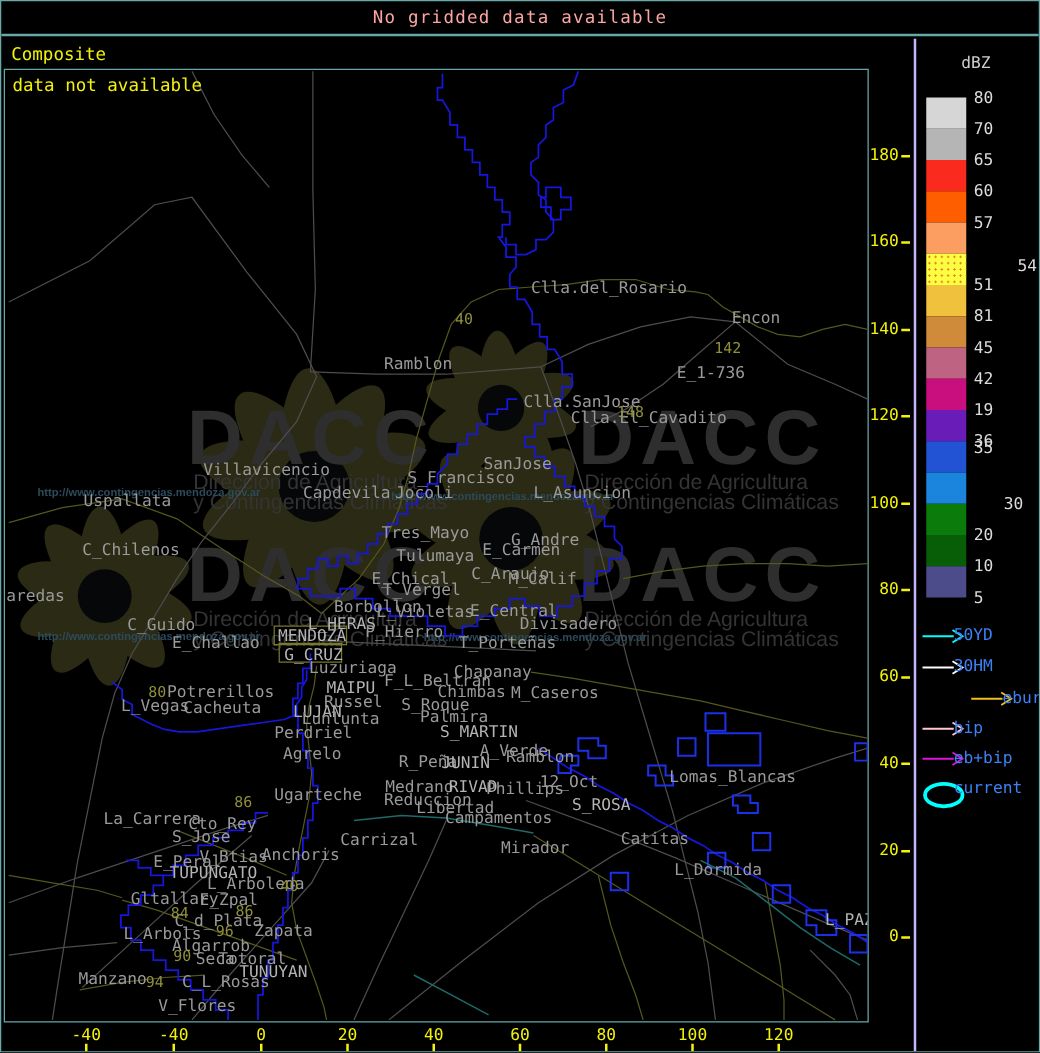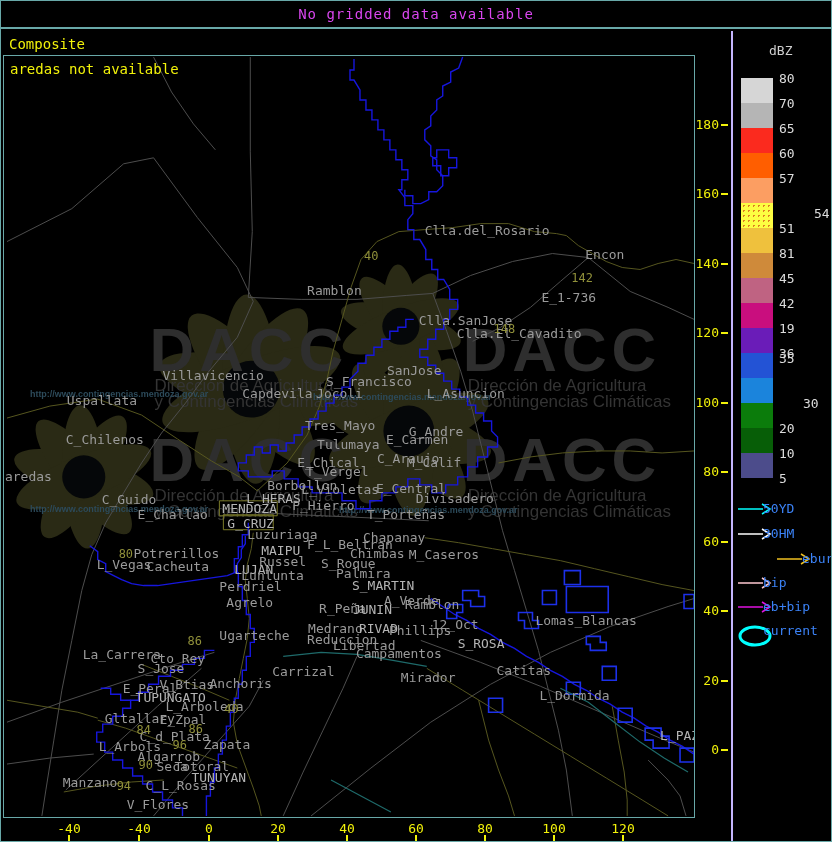--- a/index.html
+++ b/index.html
@@ -1,21 +1,21 @@
 <!DOCTYPE html>
 <html><head>
 <meta charset="utf-8">
 <style>
   html,body{margin:0;padding:0;background:#000;}
   *{box-sizing:border-box;}
   body{font-family:"DejaVu Sans Mono","Liberation Mono",monospace;}
   .window{position:relative;width:832px;height:842px;background:#000;border:1px solid #68a8a8;overflow:hidden;}
   .titlebar{position:absolute;top:0;left:0;right:0;height:28px;border-bottom:2px solid #68a8a8;
             display:flex;align-items:center;justify-content:center;}
-  .titlebar span{color:#d946ef;font-size:14px;letter-spacing:1px;}
+  .titlebar span{color:#fca5a5;font-size:14px;letter-spacing:1px;}
   .left-panel{position:absolute;top:30px;left:0;width:730px;bottom:0;}
   .composite-label{position:absolute;left:8px;top:5px;color:#f2f20a;font-size:14px;}
   .map-area{position:absolute;left:2px;top:24px;width:692px;height:763px;border:1px solid #68a8a8;background:#000;}
   .map-area svg{position:absolute;left:0;top:0;}
   .notice{position:absolute;left:6px;color:#f2f20a;font-size:14px;}
   .notice.n0{top:5px;}
   .notice.n1{top:28px;}
   .xlab{position:absolute;width:50px;text-align:center;color:#f2f20a;font-size:13px;top:790px;}
   .xtick{position:absolute;width:2px;height:6px;background:#f2f20a;top:804px;}
   .ylab{position:absolute;width:30px;text-align:right;color:#f2f20a;font-size:13px;left:688px;}
@@ -247,21 +247,21 @@
           <text x="493" y="332" fill="#90903a" font-size="12">148</text>
           <text x="117" y="557" fill="#90903a" font-size="12">80</text>
           <text x="186" y="645" fill="#90903a" font-size="12">86</text>
           <text x="223" y="713" fill="#90903a" font-size="12">40</text>
           <text x="135" y="734" fill="#90903a" font-size="12">84</text>
           <text x="187" y="733" fill="#90903a" font-size="12">86</text>
           <text x="137" y="769" fill="#90903a" font-size="12">90</text>
           <text x="171" y="749" fill="#90903a" font-size="12">96</text>
           <text x="115" y="790" fill="#90903a" font-size="12">94</text>
         </svg>
-      <div class="notice n0">aredas not available</div>
+      <div class="notice n0">data not available</div>
     </div>
     <div id="x-axis">
         <div class="xlab" style="left: 43px;">-40</div>
         <div class="xtick" style="left: 67px;"></div>
         <div class="xlab" style="left: 113px;">-40</div>
         <div class="xtick" style="left: 137px;"></div>
         <div class="xlab" style="left: 183px;">0</div>
         <div class="xtick" style="left: 207px;"></div>
         <div class="xlab" style="left: 252px;">20</div>
         <div class="xtick" style="left: 276px;"></div>

